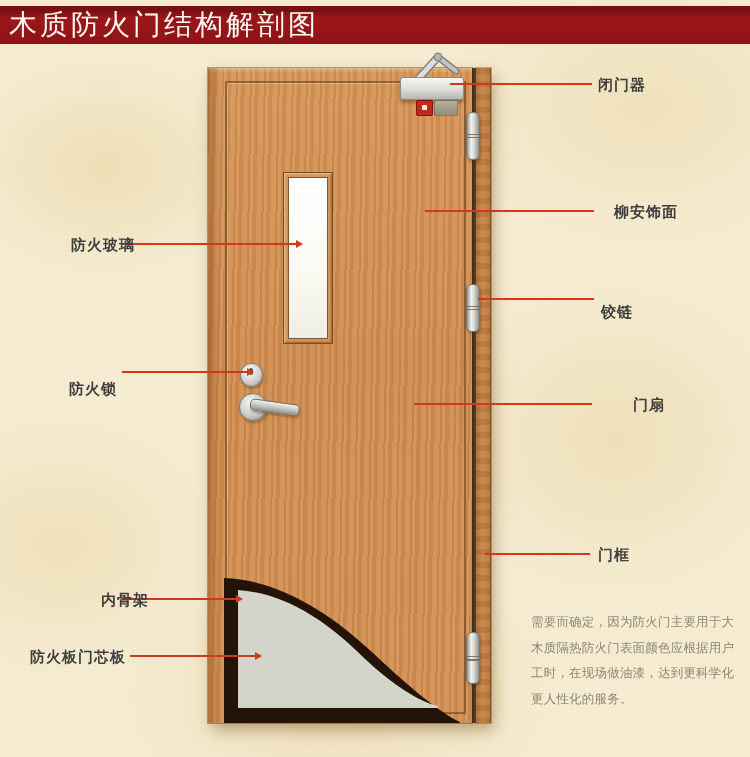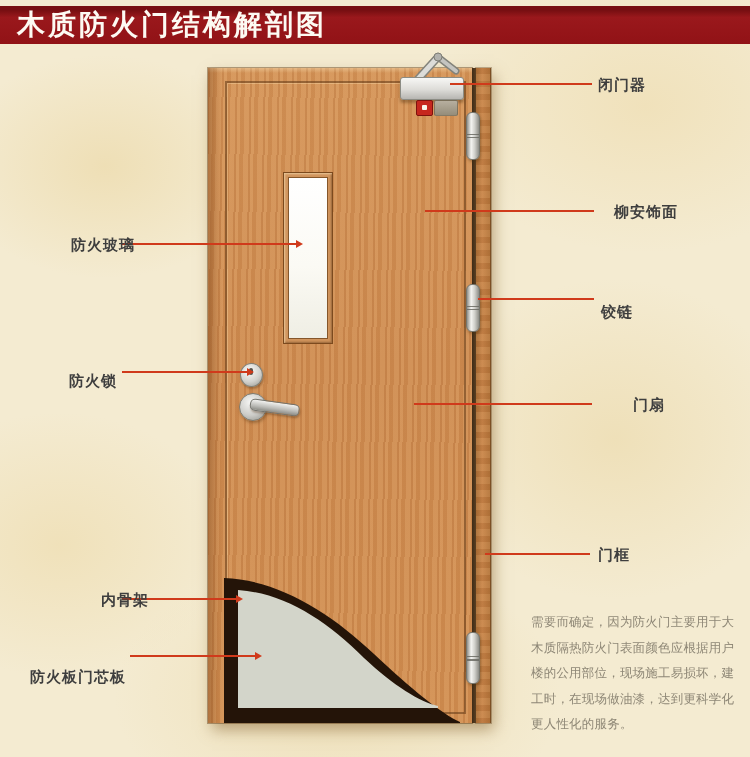--- a/index.html
+++ b/index.html
@@ -8,21 +8,21 @@
     background:
       radial-gradient(ellipse 220px 160px at 14% 22%, rgba(228,200,130,0.35), transparent 70%),
       radial-gradient(ellipse 300px 210px at 86% 14%, rgba(232,205,140,0.32), transparent 70%),
       radial-gradient(ellipse 260px 230px at 82% 58%, rgba(226,198,128,0.30), transparent 70%),
       radial-gradient(ellipse 240px 190px at 8% 72%, rgba(230,202,132,0.30), transparent 70%),
       radial-gradient(ellipse 320px 200px at 45% 92%, rgba(224,196,126,0.28), transparent 70%),
       #f4ebd1;}
   
   .title-bar{position:absolute;left:0;top:6px;width:750px;height:38px;z-index:10;
     background:linear-gradient(180deg,#780f12 0%,#780f12 12%,#9a181c 30%,#911216 100%);}
-  .title-bar span{display:block;padding-left:17px;line-height:38px;font-size:28px;font-weight:bold;
+  .title-bar span{display:block;padding-left:9px;line-height:38px;font-size:28px;font-weight:normal;
     letter-spacing:3px;color:#fdfaf3;}
   
   .door-shadow{position:absolute;left:208px;top:68px;width:282px;height:655px;
     box-shadow:4px 7px 14px rgba(140,105,55,0.55);z-index:0;}
   .door-leaf{position:absolute;left:208px;top:68px;width:264px;height:655px;z-index:1;
     background:
       linear-gradient(90deg, rgba(110,55,15,0.38) 0px, rgba(110,55,15,0.10) 9px, rgba(110,55,15,0) 14px),
       linear-gradient(180deg, rgba(255,240,200,0.35) 0px, rgba(255,240,200,0) 5px),
       repeating-linear-gradient(91deg, rgba(125,62,20,0.12) 0px 2px, rgba(255,224,175,0.10) 2px 5px,
         rgba(152,86,34,0.12) 5px 9px, rgba(255,236,195,0.07) 9px 14px),
@@ -88,23 +88,23 @@
   .ln-core{left:130px;top:655px;width:126px;}
   .ln-closer{left:450px;top:83px;width:142px;}
   .ln-veneer{left:425px;top:210px;width:169px;}
   .ln-hinge{left:478px;top:298px;width:116px;}
   .ln-leaf{left:414px;top:403px;width:178px;}
   .ln-frame{left:485px;top:553px;width:105px;}
   
   .callout{position:absolute;font-size:15px;font-weight:700;color:#3e3e3e;letter-spacing:1px;
     white-space:nowrap;z-index:9;}
   .cl-glass{right:615px;top:236px;}
-  .cl-lock{right:633px;top:372px;}
+  .cl-lock{right:633px;top:380px;}
   .cl-skeleton{right:601px;top:591px;}
-  .cl-core{right:624px;top:648px;margin-top:20px;}
+  .cl-core{right:624px;top:648px;}
   .cl-closer{left:598px;top:76px;}
   .cl-veneer{left:614px;top:203px;}
   .cl-hinge{left:601px;top:291px;margin-top:12px;}
   .cl-leaf{left:598px;top:396px;margin-left:35px;}
   .cl-frame{left:598px;top:546px;}
   
   .desc{position:absolute;left:531px;top:610px;width:210px;z-index:9;
     font-size:12.5px;line-height:25.5px;color:#8e8776;letter-spacing:0.2px;}
   .desc div{white-space:nowrap;}
 </style>
@@ -181,18 +181,17 @@
   <div class="callout cl-core">防火板门芯板</div>
   <div class="callout cl-closer">闭门器</div>
   <div class="callout cl-veneer">柳安饰面</div>
   <div class="callout cl-hinge">铰链</div>
   <div class="callout cl-leaf">门扇</div>
   <div class="callout cl-frame">门框</div>
 
   <div class="desc">
     <div>需要而确定，因为防火门主要用于大</div>
     <div>木质隔热防火门表面颜色应根据用户</div>
-    <div>楼的公用部位，现场施工易损坏，建</div>
     <div>工时，在现场做油漆，达到更科学化</div>
     <div>更人性化的服务。</div>
   </div>
 
 </div>
 
 </body></html>

